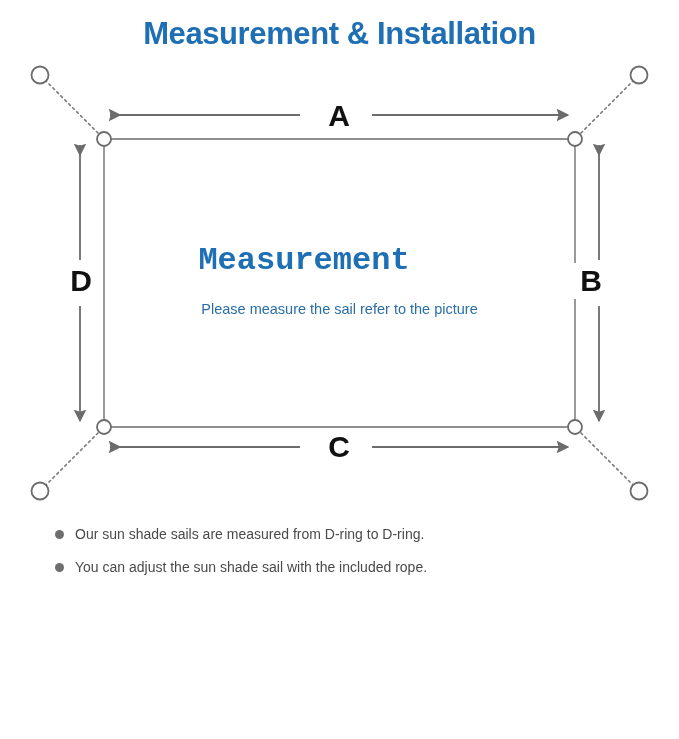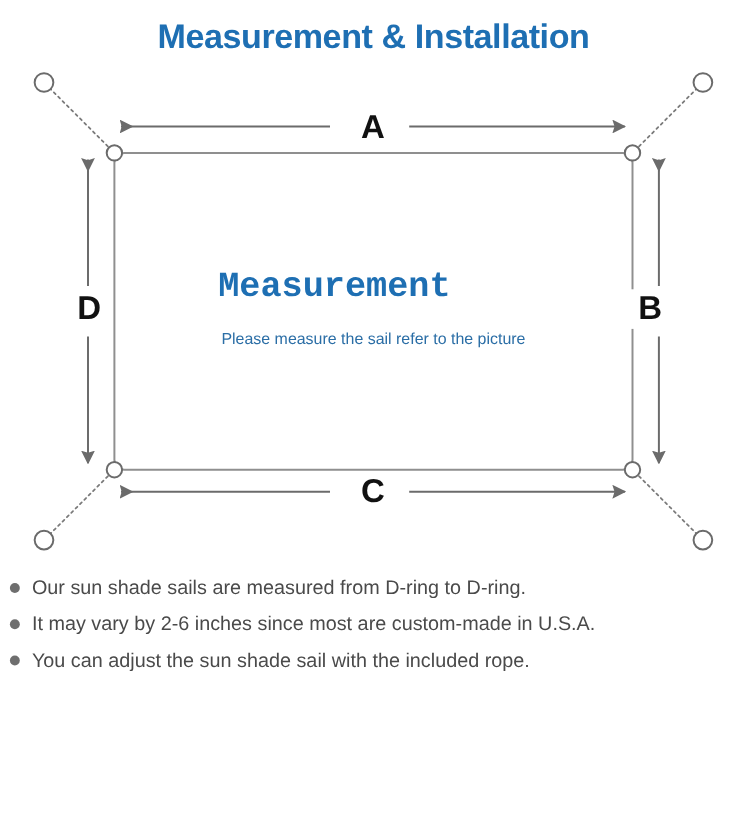--- a/index.html
+++ b/index.html
@@ -78,23 +78,24 @@
   
   #notes {
     position: absolute;
     left: 0; top: 524px;
     width: 679px;
   }
   .note {
     position: relative;
     padding-left: 29px;
     margin-bottom: 13px;
-    font-size: 18px;
+    font-size: 14px;
     line-height: 20px;
     color: #4a4a4a;
+    margin-left: 46px;
   }
   .note .bullet {
     position: absolute;
     left: 9px; top: 6px;
     width: 9px; height: 9px;
     border-radius: 50%;
     background: #6e6e6e;
   }
   .note .txt { display: block; }
 </style>
@@ -166,19 +167,15 @@
 <div class="dim-letter" id="dim-c">C</div>
 <div class="dim-letter" id="dim-d">D</div>
 
 <div id="notes">
   <div class="note">
     <span class="bullet"></span>
     <span class="txt">Our sun shade sails are measured from D-ring to D-ring.</span>
   </div>
   <div class="note">
     <span class="bullet"></span>
-    <span class="txt">It may vary by 2-6 inches since most are custom-made in U.S.A.</span>
-  </div>
-  <div class="note">
-    <span class="bullet"></span>
     <span class="txt">You can adjust the sun shade sail with the included rope.</span>
   </div>
 </div>
 
 </body></html>

